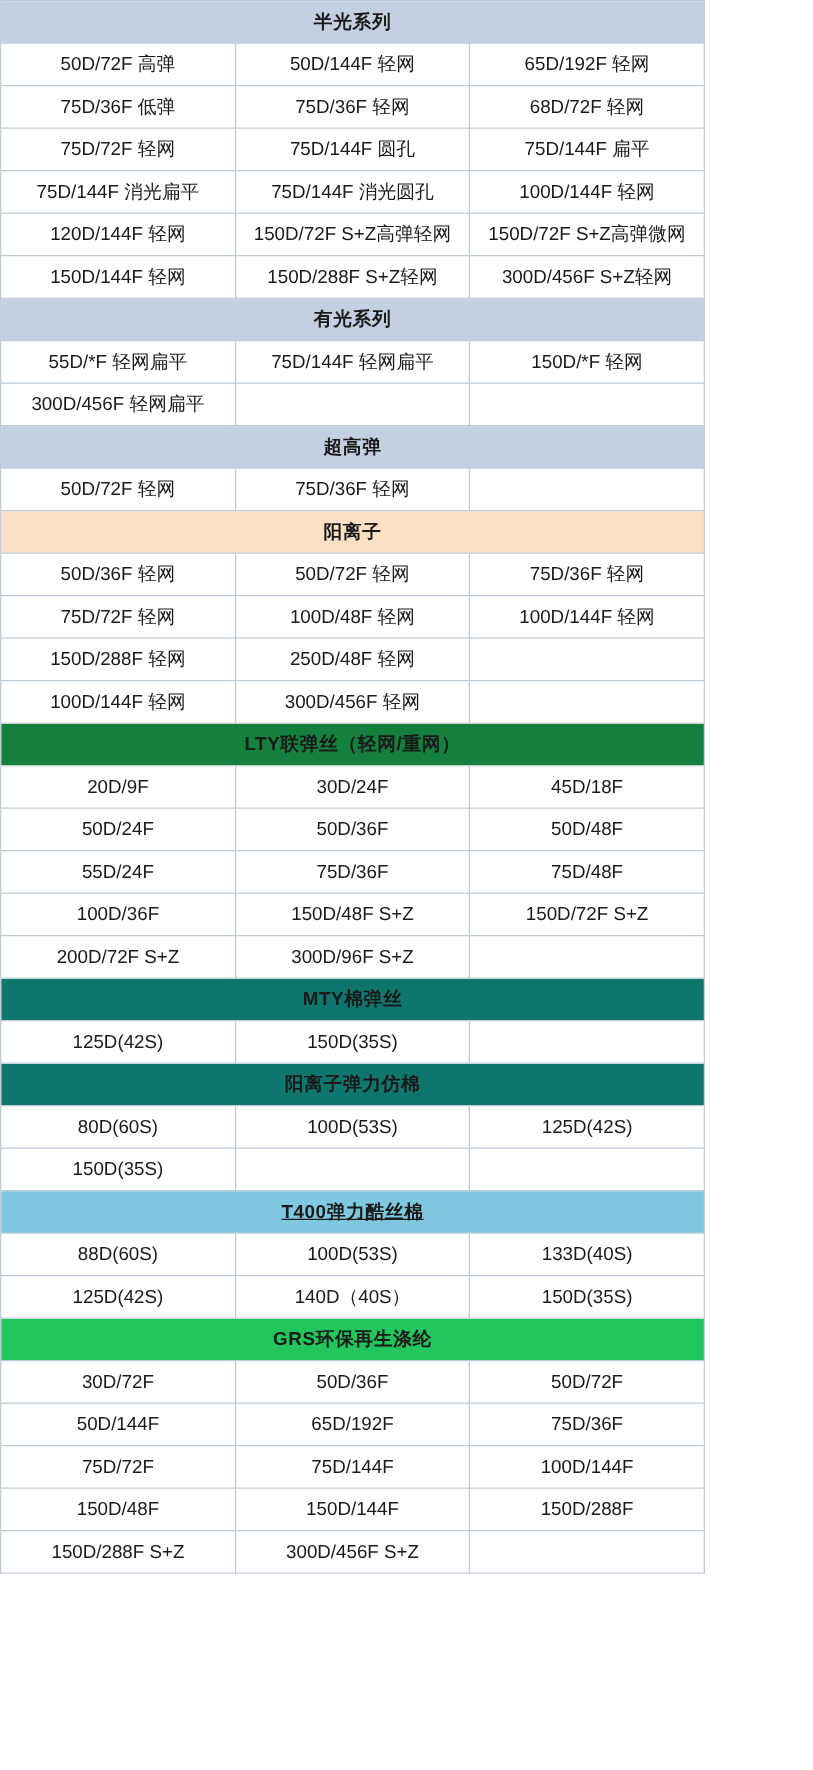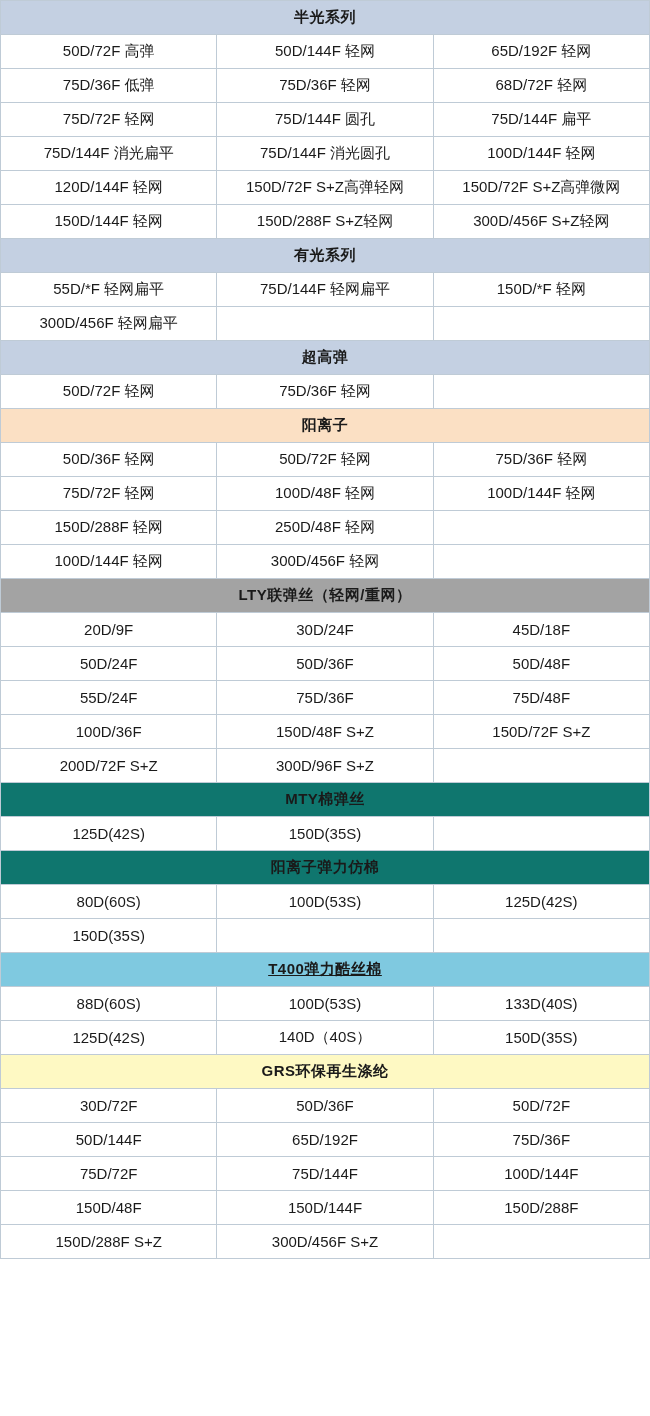--- a/index.html
+++ b/index.html
@@ -11,21 +11,21 @@
     font-family: "Liberation Sans", "DejaVu Sans", sans-serif;
     width: 650px;
   }
   .sheet {
     width: 650px;
     box-sizing: border-box;
   }
   table.grid {
     border-collapse: collapse;
     table-layout: fixed;
-    width: 650px;
+    width: 564px;
   }
   table.grid td {
     border: 1px solid #bfcbd6;
     height: 34px;
     text-align: center;
     vertical-align: middle;
     font-size: 15px;
     color: #1a1a1a;
     padding: 2px 3px;
     box-sizing: border-box;
@@ -35,24 +35,24 @@
   td.col { width: 216.66px; }
   td.header {
     font-weight: bold;
     font-size: 17px;
     letter-spacing: 0.5px;
   }
   td.empty { background: #ffffff; }
   
   .hdr-blue   { background: #c4d0e2; }
   .hdr-orange { background: #fbe0c4; }
-  .hdr-lightblue { background: #a3a3a3; margin-top: 39px; }
+  .hdr-lightblue { background: #15803d; margin-top: 39px; }
   .hdr-cyan   { background: #0f766e; }
   .hdr-teal   { background: #7fc9e0; text-decoration: underline; }
-  .hdr-green  { background: #fef9c3; }
+  .hdr-green  { background: #22c55e; }
   .small-text { font-size: 13.5px; }
 </style>
 </head>
 <body>
 
 <div class="sheet">
   <table class="grid">
     <tbody>
         <tr>
           <td class="header hdr-blue" colspan="3">半光系列</td>

